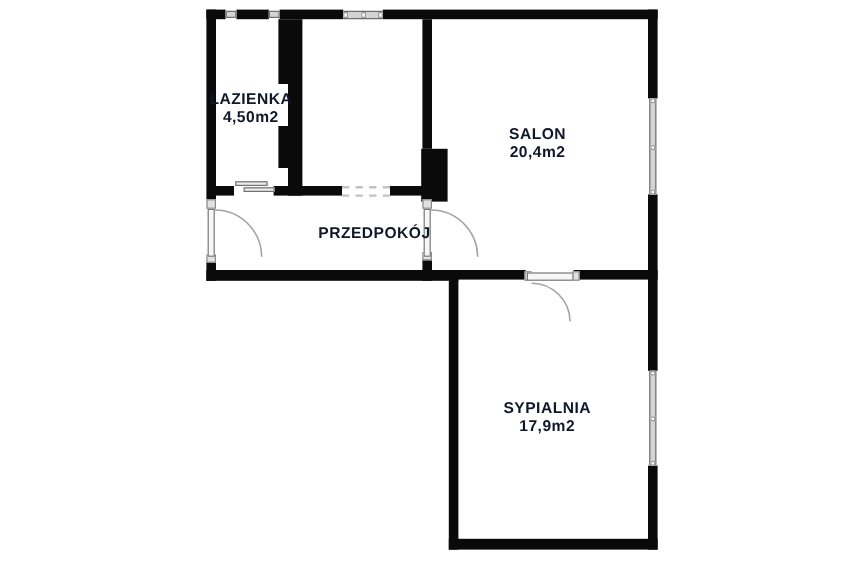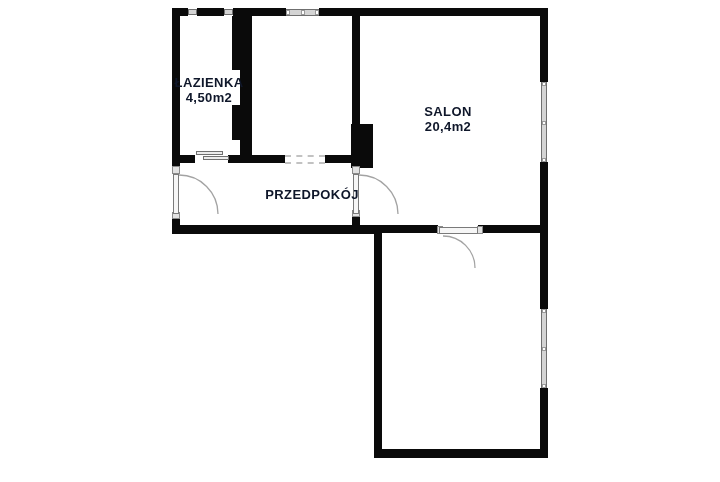--- a/index.html
+++ b/index.html
@@ -104,14 +104,18 @@
 
   <div class="room-label" style="left:448px;top:119px;">
     <div>SALON</div>
     <div>20,4m2</div>
   </div>
 
   <div class="room-label" style="left:270px;top:194px;margin-left:42px;">
     <div>PRZEDPOKÓJ</div>
   </div>
 
+  <div class="room-label" style="left:456px;top:347px;">
+    <div>SYPIALNIA</div>
+    <div>17,9m2</div>
+  </div>
 
 </div>
 
 </body></html>

